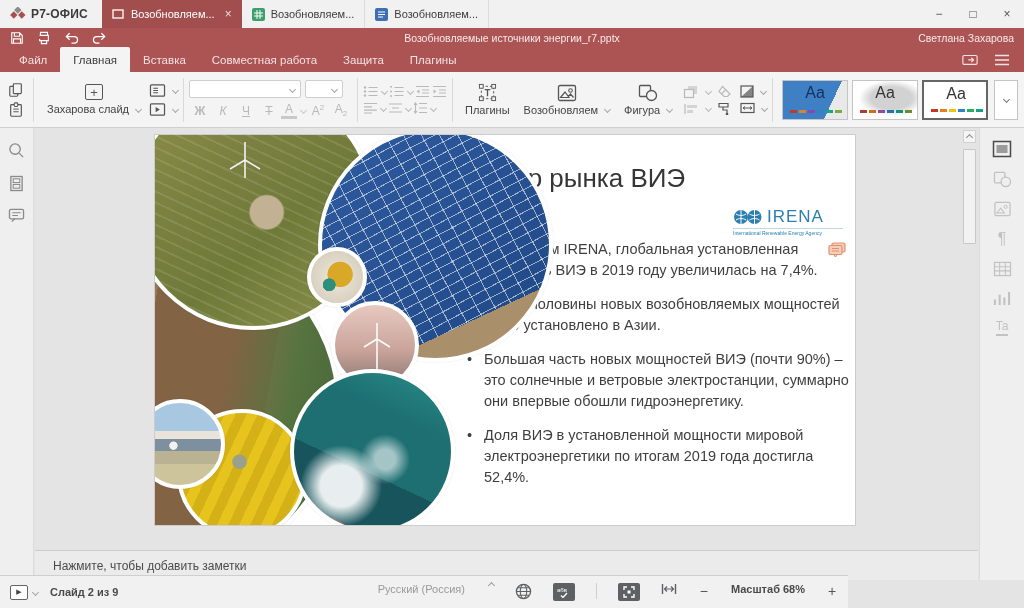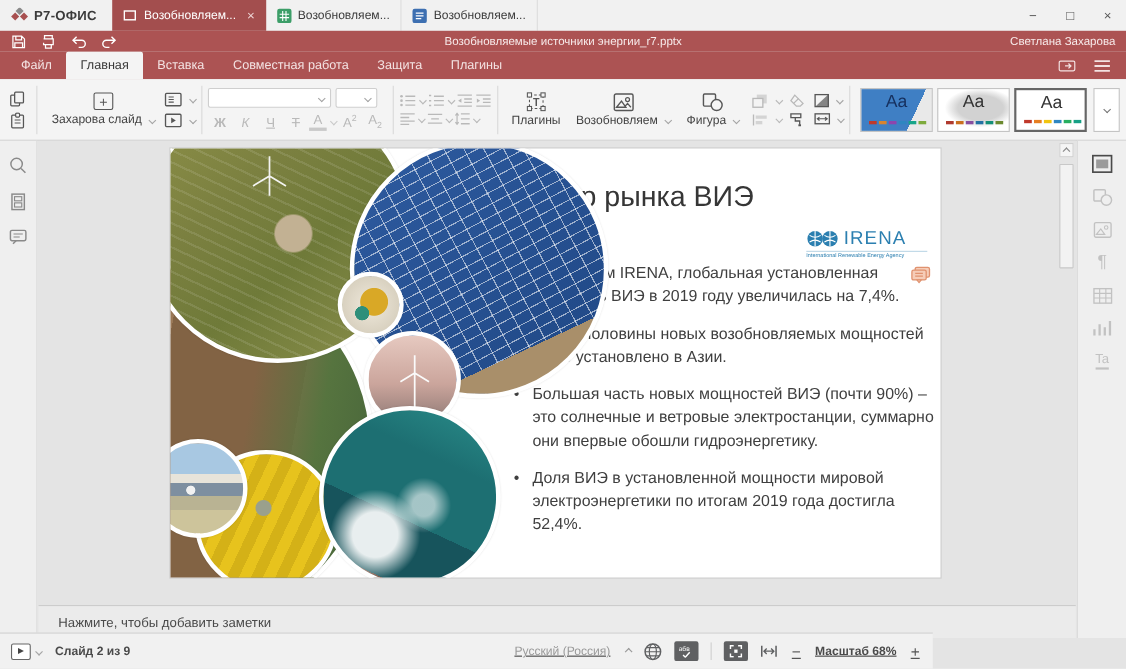--- a/index.html
+++ b/index.html
@@ -107,21 +107,21 @@
   .irena-tag { font-size:5px; color:#2b7fb0; white-space:nowrap; margin-top:1px; border-top:1px solid #bcd6e6; padding-top:1px; }
   .bullets { position:absolute; left:312px; top:104px; width:386px; }
   .bullet-item { display:flex; margin-bottom:13px; font-size:14.5px; line-height:1.45; color:#3f3f3f; }
   .bullet-mark { width:17px; flex:none; color:#3f3f3f; }
   .comment-flag { position:absolute; left:672px; top:106px; }
 
   
   .statusbar { position:absolute; bottom:0; left:0; width:848px; height:28px; background:#f1f1f1; border-top:1px solid #cfcfcf; display:flex; align-items:center; padding:16px 10px; font-size:11px; }
   .play-box { width:18px; height:15px; border:1px solid #666; border-radius:2px; display:flex; align-items:center; justify-content:center; font-size:7px; color:#444; background:#fff; }
   .slide-counter { font-weight:bold; color:#4a4a4a; margin-left:12px; }
-  .status-right { margin-left:auto; display:flex; align-items:center; gap:11px;text-decoration:underline; }
+  .status-right { margin-left:auto; display:flex; align-items:flex-start; gap:21px; }
   .lang { color:#9a9a9a; }
   .dark-chip { width:22px; height:18px; background:#5f6062; border-radius:2px; display:flex; align-items:center; justify-content:center; color:#fff; }
   .vline { width:1px; height:16px; background:#cfcfcf; }
   .zoom-label { font-weight:bold; color:#4a4a4a; }
   .pm { font-size:14px; color:#555; width:12px; text-align:center; }
   svg { display:block; }
 </style>
 </head>
 <body>
 

